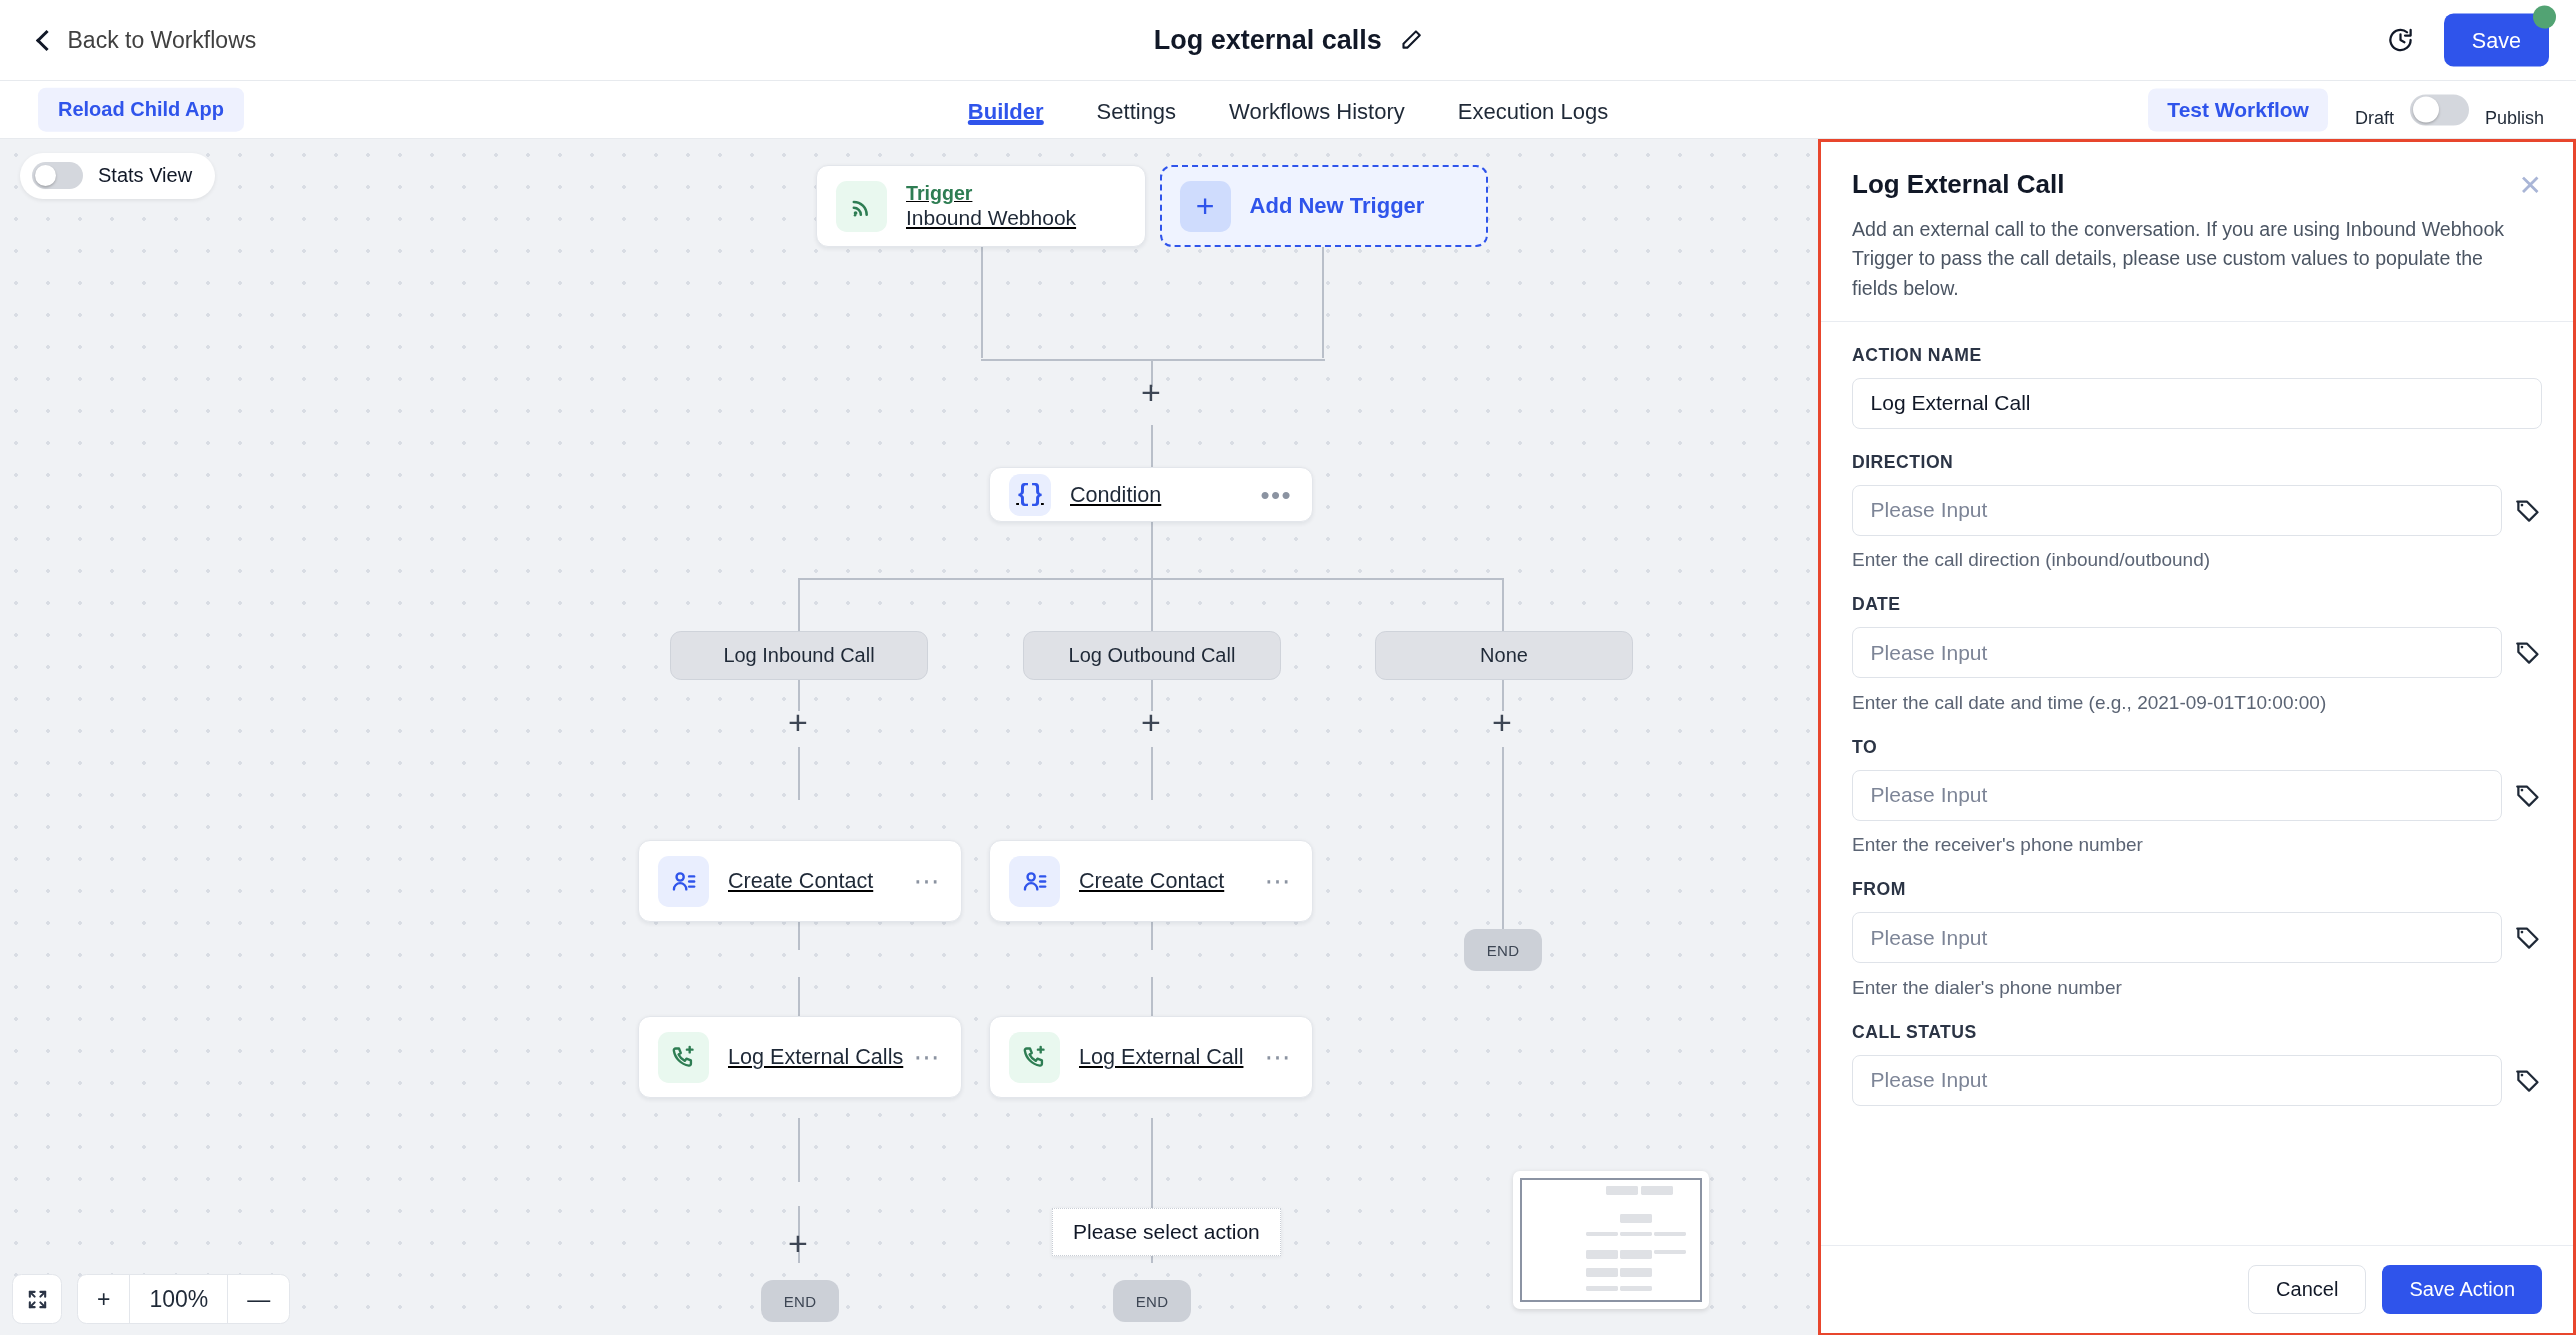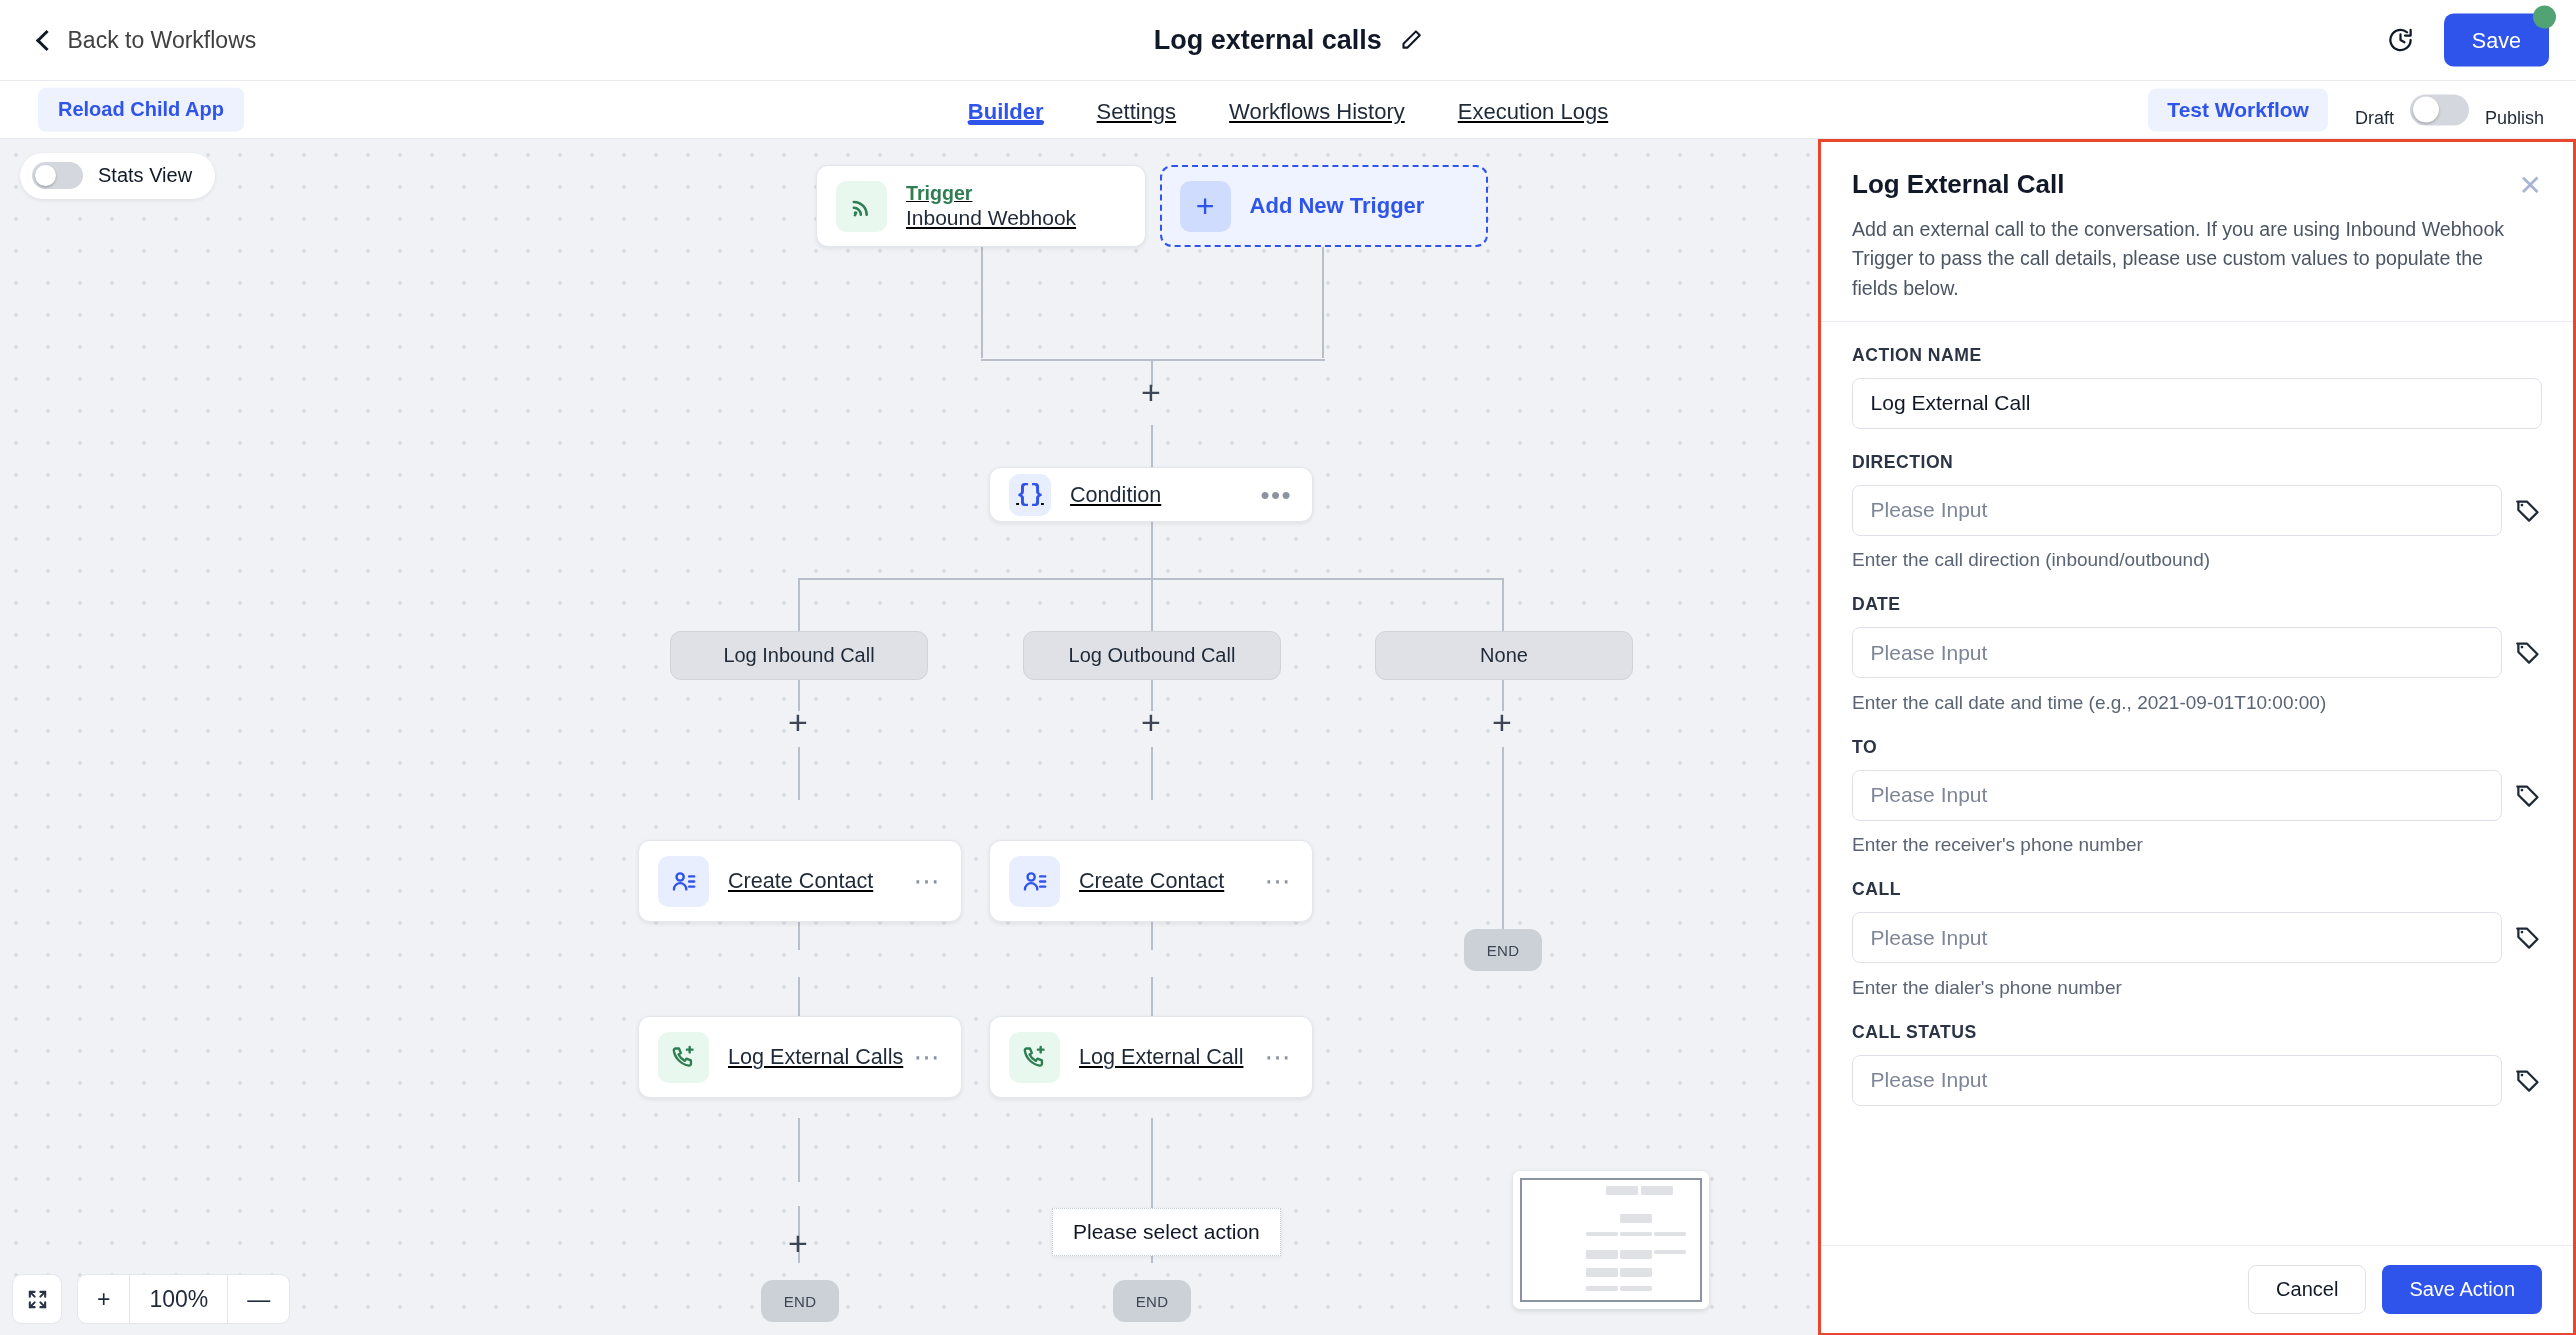--- a/index.html
+++ b/index.html
@@ -58,21 +58,21 @@
     background: #fff; border-bottom: 0.7px solid #e7eaee;
   }
   .reload-btn {
     position: absolute; left: 38px; top: 50%; transform: translateY(-50%);
     background: #eef1fe; color: #2f54eb; border: none; border-radius: 8px;
     font-size: 20px; font-family: inherit; font-weight: bold;
     padding: 10.8px 20px; cursor: pointer;
   }
   .tabs {
     position: absolute; left: 50%; top: 0; transform: translateX(-50%);
-    height: 58px; display: flex; align-items: flex-start; gap: 53px; text-decoration: underline;
+    height: 58px; display: flex; align-items: flex-start; gap: 53px;
   }
   .tab {
     font-size: 22px; color: #1f2937; padding-top: 17.6px;
     position: relative; cursor: pointer; white-space: nowrap;
   }
   .tab.active { color: #2f54eb; font-weight: bold; }
   .tab.active::after {
     content: ""; position: absolute; left: 0; right: 0; bottom: -0.7px;
     height: 5.4px; background: #2f54eb; border-radius: 2.7px;
   }
@@ -549,21 +549,21 @@
             <svg viewBox="0 0 24 24" width="27" height="27" fill="none" stroke="#1f2937" stroke-width="2" stroke-linejoin="round">
               <path d="M3 4h8.5L21 13.5 13.5 21 4 11.5V4z" transform="translate(-1 0)"></path>
               <circle cx="6.2" cy="7.2" r="1.2" fill="#1f2937" stroke="none"></circle>
             </svg>
           </span>
         </div>
         <div class="f-help">Enter the receiver's phone number</div>
       </div>
 
       <div class="field">
-        <div class="f-label">CALL</div>
+        <div class="f-label">FROM</div>
         <div class="f-row">
           <div class="f-input ph">Please Input</div>
           <span class="tag-ic">
             <svg viewBox="0 0 24 24" width="27" height="27" fill="none" stroke="#1f2937" stroke-width="2" stroke-linejoin="round">
               <path d="M3 4h8.5L21 13.5 13.5 21 4 11.5V4z" transform="translate(-1 0)"></path>
               <circle cx="6.2" cy="7.2" r="1.2" fill="#1f2937" stroke="none"></circle>
             </svg>
           </span>
         </div>
         <div class="f-help">Enter the dialer's phone number</div>

